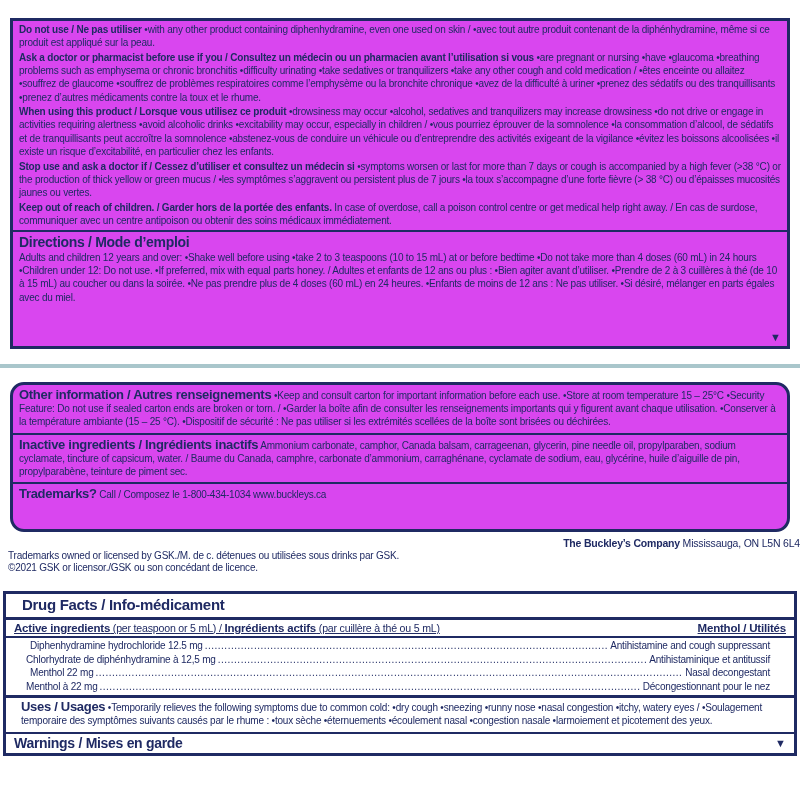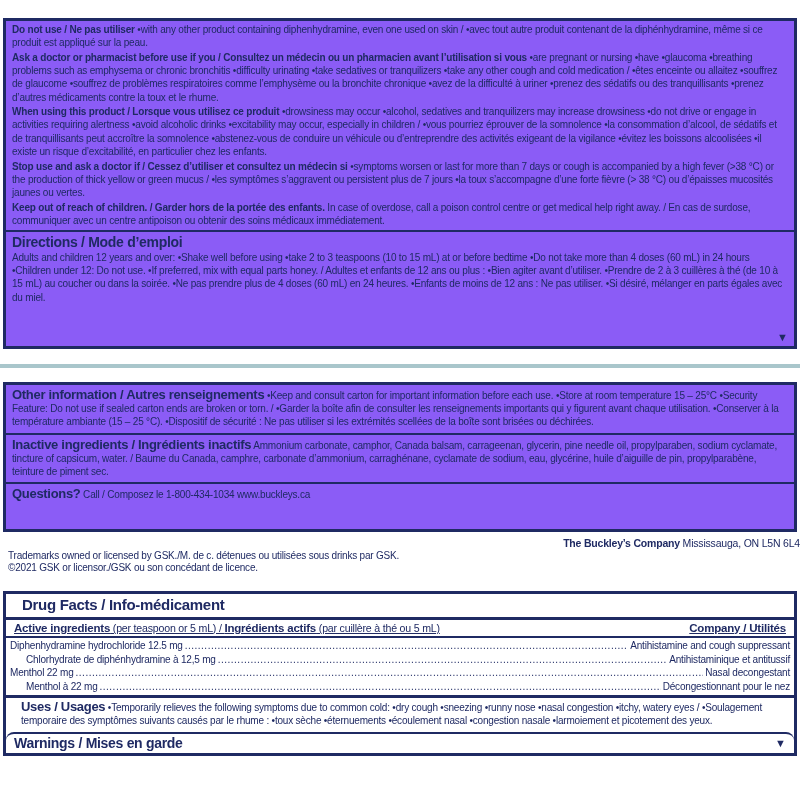--- a/index.html
+++ b/index.html
@@ -5,46 +5,46 @@
   :root { --ink:#1f2a63; --separator:#a9c6cb; }
   * { box-sizing: border-box; }
   html,body { margin:0; padding:0; }
   body {
     width:800px; height:800px; overflow:hidden; background:#ffffff;
     color:var(--ink);
     font-family:"Liberation Sans", sans-serif;
     font-size:10px; letter-spacing:-0.2px; line-height:13.2px;
   }
   .page { width:800px; height:800px; padding-top:18px; }
-  .box { border:3px solid var(--ink); margin:0 3px; background:#8b5cf6; }
+  .box { border:3px solid var(--ink); margin:0 10px; background:#d946ef; }
   .b1 { padding:2px 6px 3px; min-height:331px; position:relative; }
   p.sec { margin:0 0 1.5px; }
   .b { font-weight:bold; }
   .rule { border:0; border-top:2px solid var(--ink); margin:3px -6px 2px; }
   .dir-head { font-size:14px; line-height:17px; font-weight:bold; letter-spacing:-0.3px; }
   .arrow { position:absolute; right:6px; bottom:2px; font-size:11px; letter-spacing:0; }
   .sep { height:4px; background:var(--separator); margin:15px 0 14px; }
-  .b2 { min-height:150px; }
+  .b2 { min-height:150px;border-radius:14px; }
   .info-sec { padding:3px 6px 4px; border-bottom:2px solid var(--ink); margin:0; }
   .info-sec:last-child { border-bottom:0; }
   .bighead { font-size:13px; font-weight:bold; letter-spacing:-0.3px; }
   .footer { margin:5px 0 0 8px; }
   .footer p { margin:0; line-height:12.6px; }
   .footer .company { font-size:10.5px;text-align:right; }
   .df { margin:16px 3px 0; border:3px solid var(--ink); }
   .df-title { font-size:15px; font-weight:bold; letter-spacing:-0.3px; padding:2px 16px 3px; border-bottom:3px solid var(--ink); line-height:18px; }
   .df-active { display:flex; justify-content:space-between; align-items:baseline; padding:1px 8px; border-bottom:2px solid var(--ink); font-size:10.6px; line-height:14.5px;text-decoration:underline; }
   .df-active .b { font-size:11.5px; }
   .df-rows { padding:1px 0 2px; }
-  .df-row { display:flex; align-items:flex-start; padding:0 4px; line-height:13.5px; white-space:nowrap; }
+  .df-row { display:flex; align-items:flex-start; padding:0 24px; line-height:13.5px; white-space:nowrap; }
   .df-row.indent { padding-left:20px; }
   .leader { flex:1; overflow:hidden; margin:0 2px; white-space:nowrap; }
   .leader::after { content:"......................................................................................................................................................................................................................................................"; letter-spacing:0.5px; }
   .df-uses { border-top:3px solid var(--ink); padding:2px 15px 4px; margin:0; }
-  .df-warn { border-top:2px solid var(--ink); display:flex; justify-content:space-between; align-items:center; padding:3px 8px;border-radius:8px; }
+  .df-warn { border-top:2px solid var(--ink); display:flex; justify-content:space-between; align-items:center; padding:3px 8px; }
   .df-warn .bighead { font-size:14px; }
   .df-warn .arrow2 { font-size:11px; letter-spacing:0; }
 </style>
 </head>
 <body>
 
 <div class="page">
 
   <div class="box b1">
     <p class="sec"><span class="b">Do not use / Ne pas utiliser</span> <span>•with any other product containing diphenhydramine, even one used on skin / •avec tout autre produit contenant de la diphénhydramine, même si ce produit est appliqué sur la peau.</span></p>
@@ -56,34 +56,34 @@
     <div class="dir-head">Directions / Mode d’emploi</div>
     <p class="sec">Adults and children 12 years and over: •Shake well before using •take 2 to 3 teaspoons (10 to 15 mL) at or before bedtime •Do not take more than 4 doses (60 mL) in 24 hours •Children under 12: Do not use. •If preferred, mix with equal parts honey. / Adultes et enfants de 12 ans ou plus : •Bien agiter avant d’utiliser. •Prendre de 2 à 3 cuillères à thé (de 10 à 15 mL) au coucher ou dans la soirée. •Ne pas prendre plus de 4 doses (60 mL) en 24 heures. •Enfants de moins de 12 ans : Ne pas utiliser. •Si désiré, mélanger en parts égales avec du miel.</p>
     <span class="arrow">▼</span>
   </div>
 
   <div class="sep"></div>
 
   <div class="box b2">
     <p class="info-sec"><span class="bighead">Other information / Autres renseignements</span> <span>•Keep and consult carton for important information before each use. •Store at room temperature 15 – 25°C •Security Feature: Do not use if sealed carton ends are broken or torn. / •Garder la boîte afin de consulter les renseignements importants qui y figurent avant chaque utilisation. •Conserver à la température ambiante (15 – 25 °C). •Dispositif de sécurité : Ne pas utiliser si les extrémités scellées de la boîte sont brisées ou déchirées.</span></p>
     <p class="info-sec"><span class="bighead">Inactive ingredients / Ingrédients inactifs</span> <span>Ammonium carbonate, camphor, Canada balsam, carrageenan, glycerin, pine needle oil, propylparaben, sodium cyclamate, tincture of capsicum, water. / Baume du Canada, camphre, carbonate d’ammonium, carraghénane, cyclamate de sodium, eau, glycérine, huile d’aiguille de pin, propylparabène, teinture de piment sec.</span></p>
-    <p class="info-sec"><span class="bighead">Questions?</span> <span>Call / Composez le 1-800-434-1034 www.buckleys.ca</span></p>
+    <p class="info-sec"><span class="bighead">Trademarks?</span> <span>Call / Composez le 1-800-434-1034 www.buckleys.ca</span></p>
   </div>
 
   <div class="footer">
     <p class="company"><span class="b">The Buckley’s Company</span><span> Mississauga, ON  L5N 6L4</span></p>
     <p>Trademarks owned or licensed by GSK./M. de c. détenues ou utilisées sous drinks par GSK.</p>
     <p>©2021 GSK or licensor./GSK ou son concédant de licence.</p>
   </div>
 
   <div class="df">
     <div class="df-title">Drug Facts / Info-médicament</div>
     <div class="df-active">
       <span><span class="b">Active ingredients</span><span> (per teaspoon or 5 mL) / </span><span class="b">Ingrédients actifs</span><span> (par cuillère à thé ou 5 mL)</span></span>
-      <span class="b">Company / Utilités</span>
+      <span class="b">Menthol / Utilités</span>
     </div>
     <div class="df-rows">
       <div class="df-row">
           <span>Diphenhydramine hydrochloride 12.5 mg</span>
           <span class="leader"></span>
           <span>Antihistamine and cough suppressant</span>
         </div>
       <div class="df-row indent">
           <span>Chlorhydrate de diphénhydramine à 12,5 mg</span>
           <span class="leader"></span>

